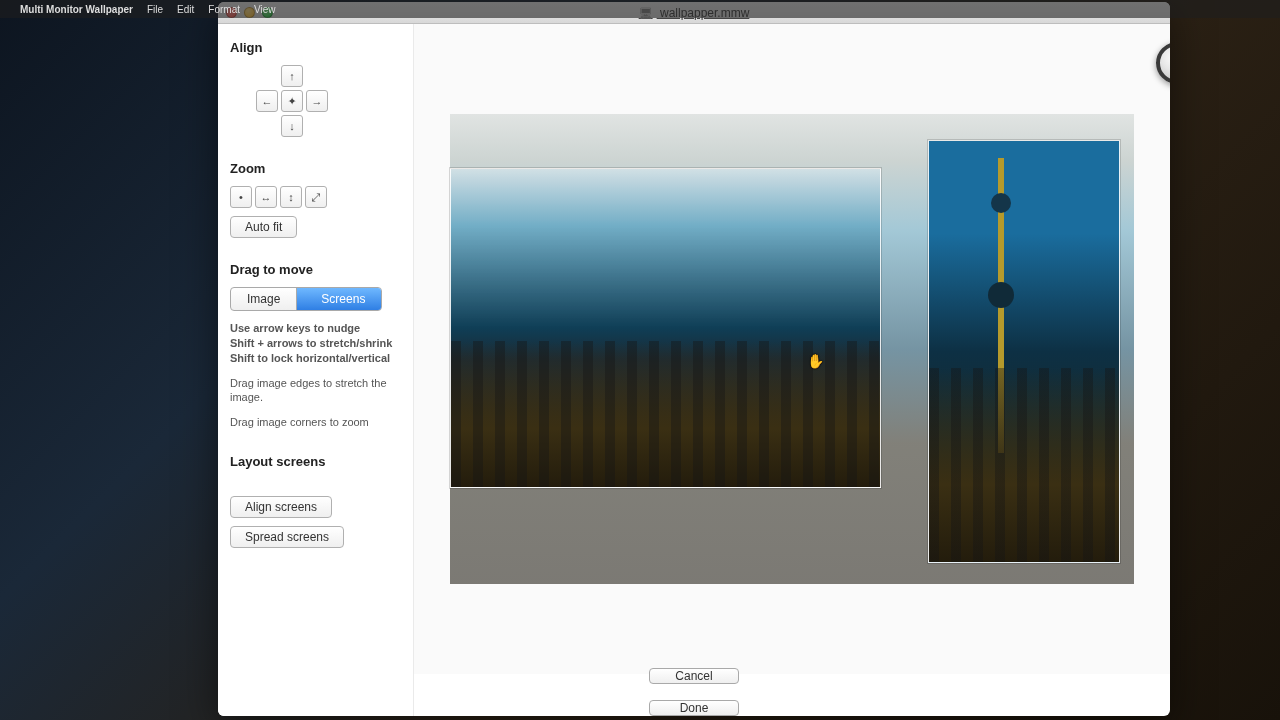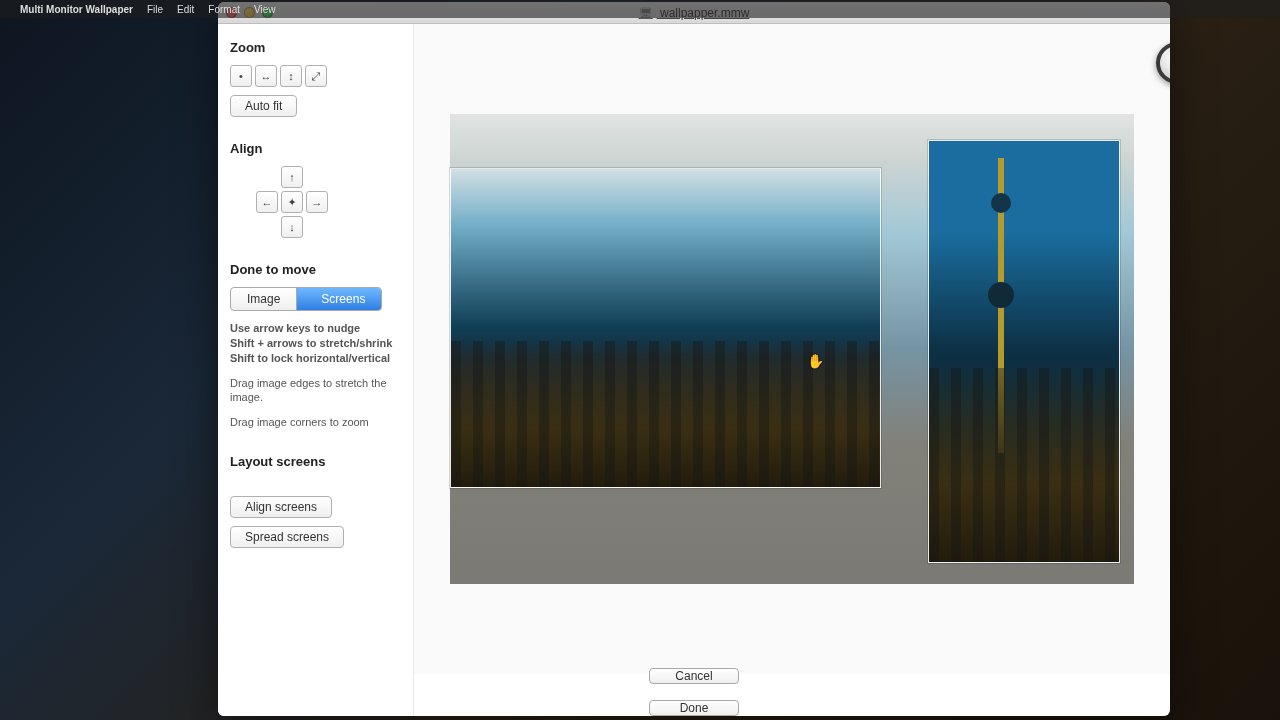--- a/index.html
+++ b/index.html
@@ -197,65 +197,65 @@
       <span class="glyph">🖥</span>
       <span>wallpapper.mmw</span>
     </div>
   </div>
 
   <div class="content">
 
     <div class="sidebar">
 
       <div class="section-block">
+        <h3 class="section">Align</h3>
+        <div class="align-grid">
+          <span class="spacer"></span>
+          <button class="icon-btn">
+            <span>↑</span>
+          </button>
+          <span class="spacer"></span>
+          <button class="icon-btn">
+            <span>←</span>
+          </button>
+          <button class="icon-btn">
+            <span>✦</span>
+          </button>
+          <button class="icon-btn">
+            <span>→</span>
+          </button>
+          <span class="spacer"></span>
+          <button class="icon-btn">
+            <span>↓</span>
+          </button>
+          <span class="spacer"></span>
+        </div>
+      </div>
+
+      <div class="section-block">
         <h3 class="section">Zoom</h3>
         <div class="icon-row">
           <button class="icon-btn">
             <span>•</span>
           </button>
           <button class="icon-btn">
             <span>↔</span>
           </button>
           <button class="icon-btn">
             <span>↕</span>
           </button>
           <button class="icon-btn">
             <span>⤢</span>
           </button>
         </div>
         <button class="wide-btn">Auto fit</button>
       </div>
 
       <div class="section-block">
-        <h3 class="section">Align</h3>
-        <div class="align-grid">
-          <span class="spacer"></span>
-          <button class="icon-btn">
-            <span>↑</span>
-          </button>
-          <span class="spacer"></span>
-          <button class="icon-btn">
-            <span>←</span>
-          </button>
-          <button class="icon-btn">
-            <span>✦</span>
-          </button>
-          <button class="icon-btn">
-            <span>→</span>
-          </button>
-          <span class="spacer"></span>
-          <button class="icon-btn">
-            <span>↓</span>
-          </button>
-          <span class="spacer"></span>
-        </div>
-      </div>
-
-      <div class="section-block">
-        <h3 class="section">Done to move</h3>
+        <h3 class="section">Drag to move</h3>
         <div class="seg">
           <button>Image</button>
           <button class="active">Screens</button>
         </div>
         <div class="help">
           <p style="white-space: pre-line; font-weight: bold;">Use arrow keys to nudge
 Shift + arrows to stretch/shrink
 Shift to lock horizontal/vertical</p>
           <p>Drag image edges to stretch the image.</p>
           <p>Drag image corners to zoom</p>

